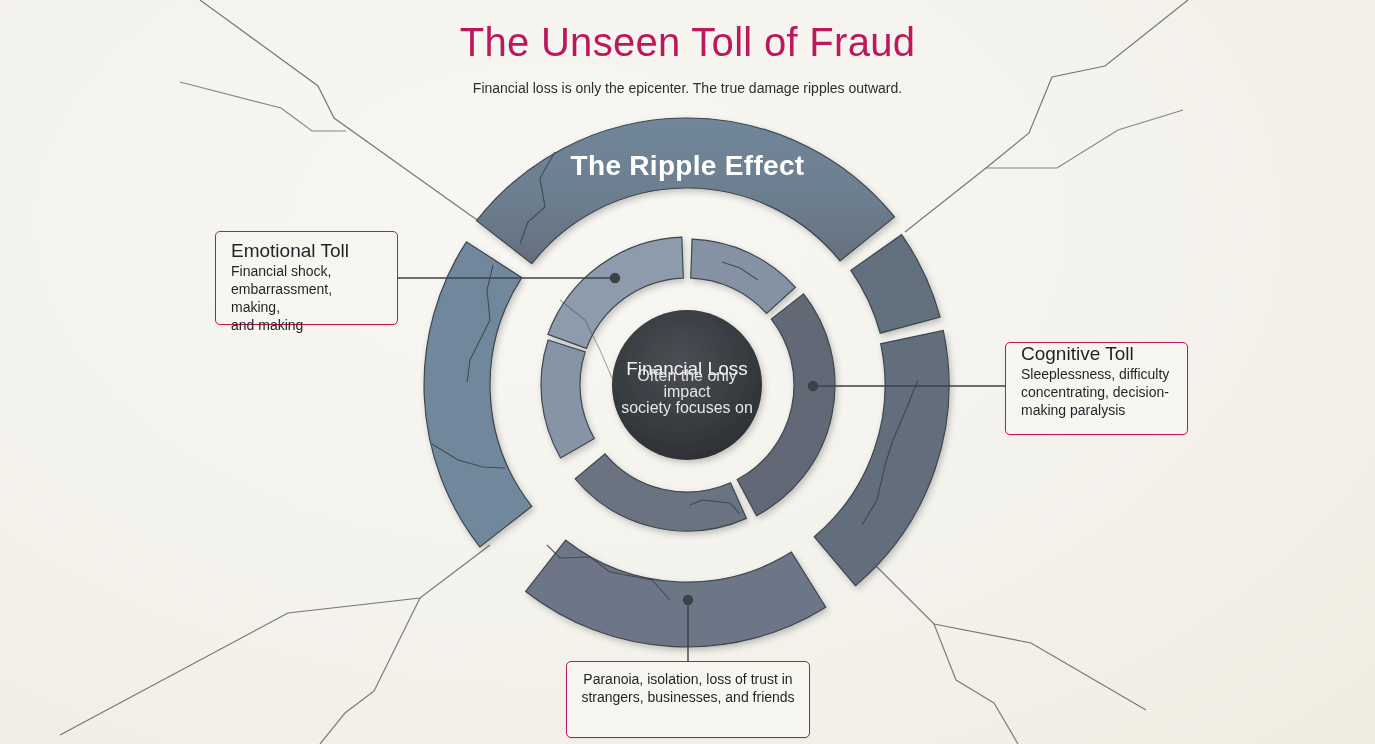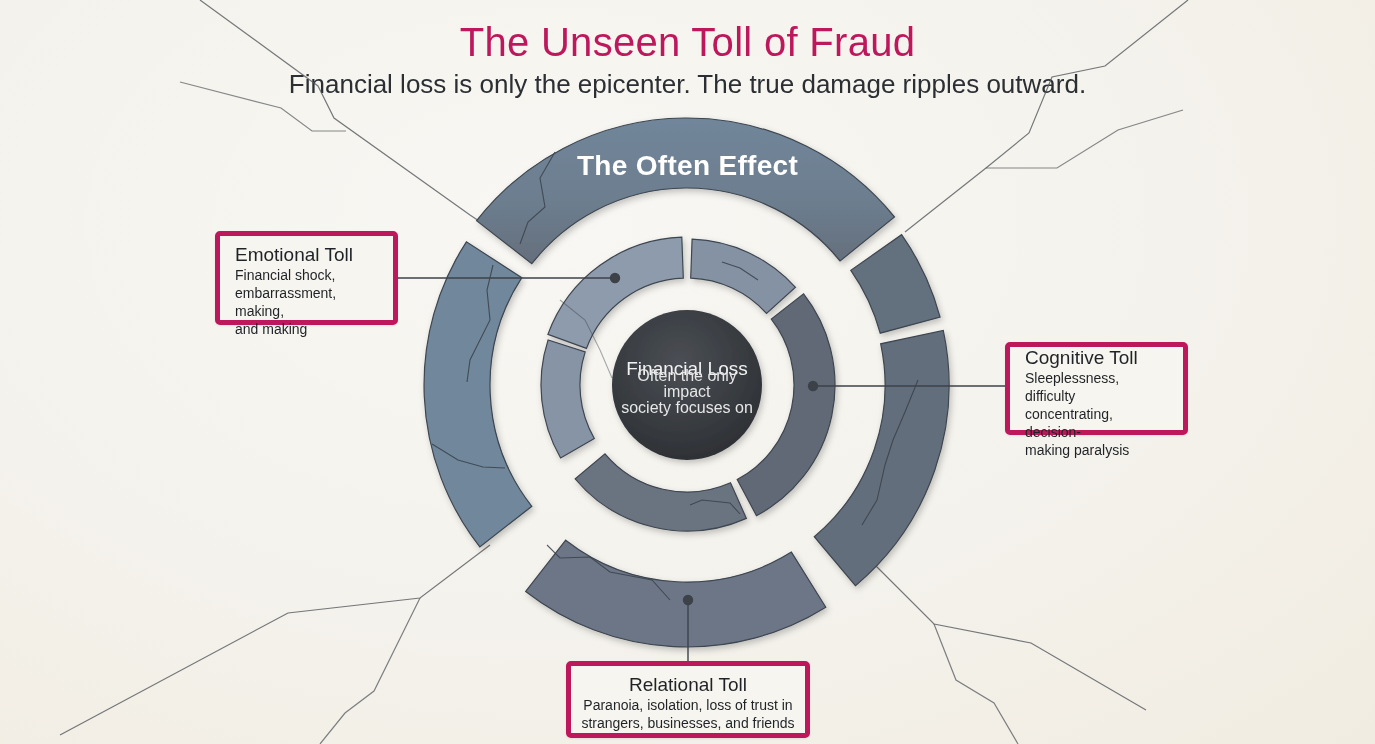--- a/index.html
+++ b/index.html
@@ -6,26 +6,26 @@
   body {
     width:1375px; height:744px; overflow:hidden; position:relative;
     background: radial-gradient(ellipse at 40% 30%, #f8f7f3 0%, #f4f2ec 55%, #f1ece1 100%);
     font-family: "Liberation Sans", "DejaVu Sans", sans-serif;
   }
   .title {
     position:absolute; left:0; right:0; top:20px; text-align:center;
     font-size:40px; color:#be185d; letter-spacing:0.3px;
   }
   .subtitle {
-    position:absolute; left:0; right:0; top:69px; text-align:center;
-    font-size:26px; color:#2b2f33;
+    position:absolute; left:0; right:0; top:80px; text-align:center;
+    font-size:14px; color:#2b2f33;
   }
   svg.diagram { position:absolute; left:0; top:0; }
   .callout {
-    position:absolute; background:#f7f5ef; border:5px solid #be185d;
+    position:absolute; background:#f7f5ef; border:1px solid #be185d;
     border-radius:5px; box-shadow:0 1px 2px rgba(0,0,0,0.08);
     color:#1f2327; box-sizing:border-box;
   }
   .callout .ct { font-size:19px; line-height:22px; }
   .callout .cd { font-size:14px; line-height:18px; }
   #emotional { left:215px; top:231px; width:183px; height:94px; padding:8px 15px; }
   #cognitive { left:1005px; top:342px; width:183px; height:93px; padding:0 15px; }
   #relational { left:566px; top:661px; width:244px; height:77px; padding:8px 10px; text-align:center; }
   .ripple-label {
     position:absolute; left:0; width:1375px; top:150px; text-align:center;
@@ -105,21 +105,21 @@
   <g stroke="#3c4248" stroke-width="1.4" fill="#3c4248">
     <line x1="398" y1="278" x2="615" y2="278"></line>
     <circle cx="615" cy="278" r="4.5"></circle>
     <line x1="813" y1="386" x2="1005" y2="386"></line>
     <circle cx="813" cy="386" r="4.5"></circle>
     <line x1="688" y1="600" x2="688" y2="661"></line>
     <circle cx="688" cy="600" r="4.5"></circle>
   </g>
 </svg>
 
-<div class="ripple-label">The Often Effect</div>
+<div class="ripple-label">The Ripple Effect</div>
 
 <div class="center-text center-title">Financial Loss</div>
 <div class="center-text center-desc">
   <div>Often the only impact</div>
   <div>society focuses on</div>
 </div>
 
 <div class="callout" id="emotional">
   <div class="ct">Emotional Toll</div>
   <div class="cd">Financial shock,</div>
@@ -128,16 +128,15 @@
 </div>
 
 <div class="callout" id="cognitive">
   <div class="ct">Cognitive Toll</div>
   <div class="cd">Sleeplessness, difficulty</div>
   <div class="cd">concentrating, decision-</div>
   <div class="cd">making paralysis</div>
 </div>
 
 <div class="callout" id="relational">
-  <div class="ct">Relational Toll</div>
   <div class="cd">Paranoia, isolation, loss of trust in</div>
   <div class="cd">strangers, businesses, and friends</div>
 </div>
 
 </body></html>

